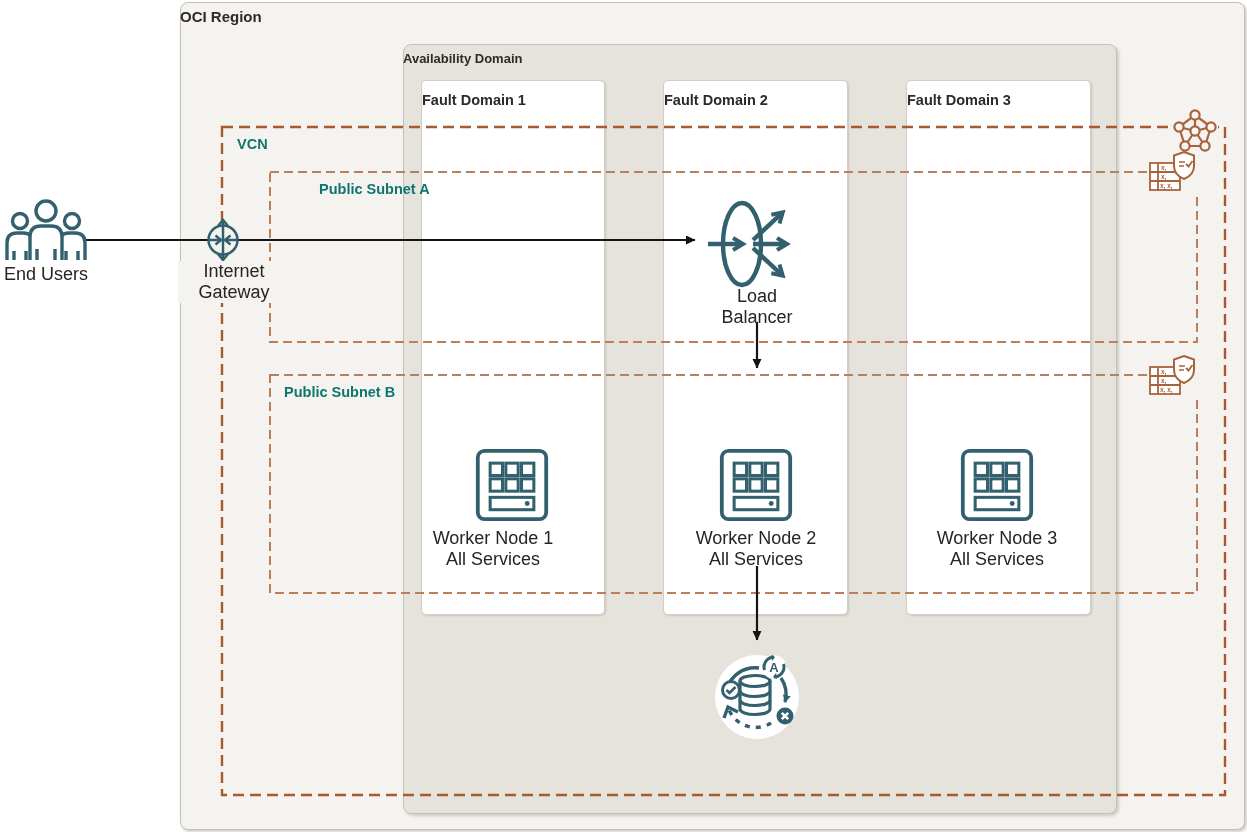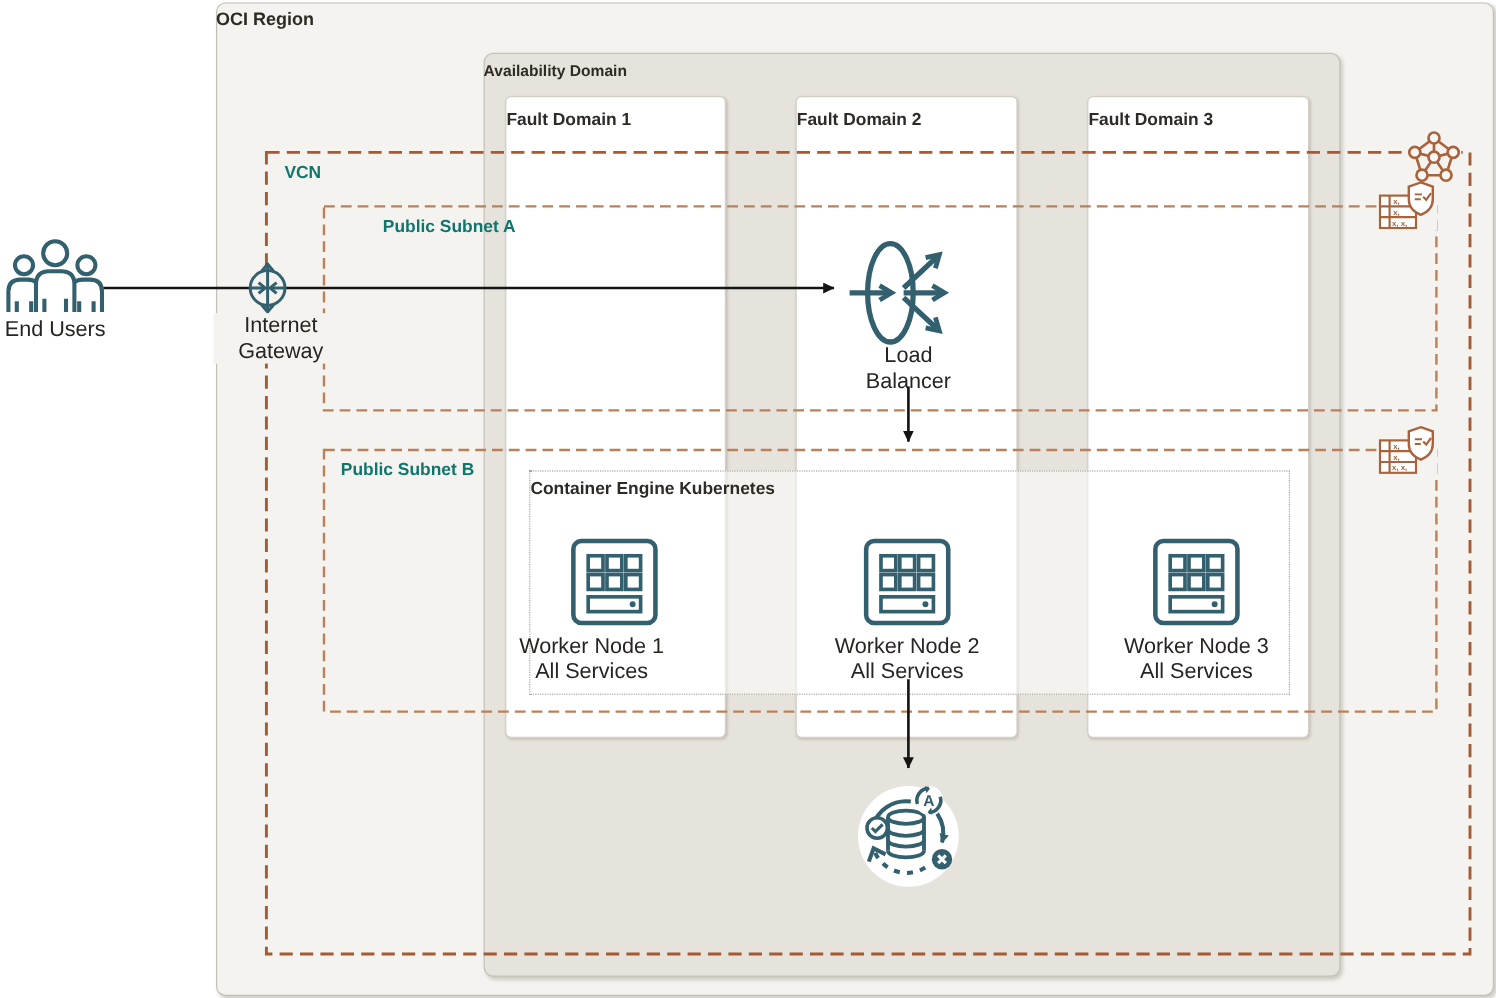--- a/index.html
+++ b/index.html
@@ -41,23 +41,20 @@
   <div class="abs ad"></div>
   <div class="abs fd fd1">
     <div class="title fd-title">Fault Domain 1</div>
   </div>
   <div class="abs fd fd2">
     <div class="title fd-title">Fault Domain 2</div>
   </div>
   <div class="abs fd fd3">
     <div class="title fd-title">Fault Domain 3</div>
   </div>
-  <div class="abs cek">
-    <div class="title cek-title">Container Engine Kubernetes</div>
-  </div>
 
   <div class="abs title region-title">OCI Region</div>
   <div class="abs title ad-title">Availability Domain</div>
 
   <svg class="abs overlay" width="1247" height="832" viewBox="0 0 1247 832">
     <defs>
       <marker id="mBlack" markerUnits="userSpaceOnUse" markerWidth="12" markerHeight="12" refX="9" refY="4.5" orient="auto">
         <path d="M0,0 L9.5,4.5 L0,9 Z" fill="#141414"></path>
       </marker>
     </defs>

